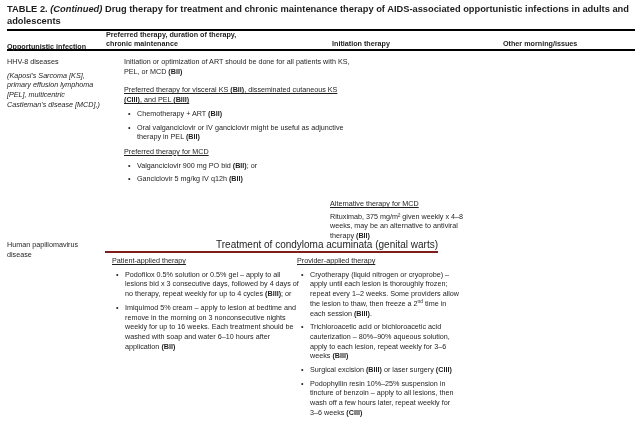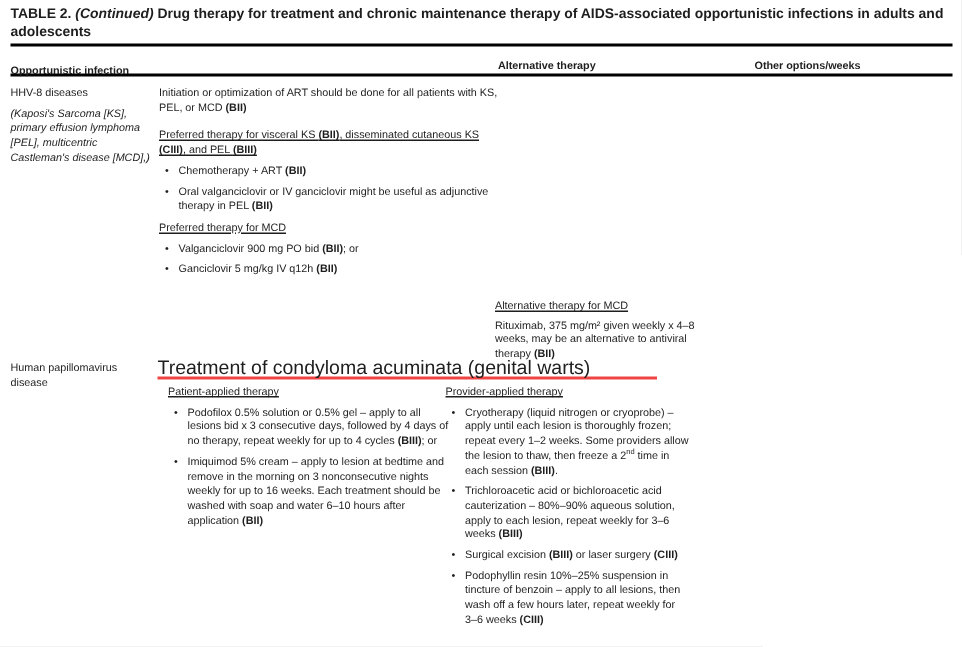--- a/index.html
+++ b/index.html
@@ -23,26 +23,26 @@
   .rule-hdr{left:7px;top:49px;width:628px;}
   .hdr{font-size:7.2px;font-weight:bold;line-height:9.5px;white-space:nowrap;}
   .hdr1{left:7px;top:42px;}
   .hdr2{left:106px;top:29.5px;}
   .hdr3{left:332px;top:39px;}
   .hdr4{left:503px;top:39px;}
   .body-col{font-size:7.2px;line-height:9.7px;}
   .col-infection1{left:7px;top:57px;width:97px;}
   .col-infection2{left:7px;top:240px;width:97px;}
   .detail{font-style:italic;margin-top:4px;}
-  .col-preferred1{left:106px;top:57px;width:226px;}
+  .col-preferred1{left:124px;top:57px;width:226px;}
   .col-alt1{left:330px;top:160px;width:150px;margin-top:39px;}
   .spanhead{
     left:105px;top:240px;width:333px;
-    font-size:13px;line-height:9px;text-align:left;
-    border-bottom:2px solid #ef4444;padding-bottom:2px;
+    font-size:10px;line-height:9px;text-align:right;
+    border-bottom:2px solid #7f1d1d;padding-bottom:2px;
   }
   .col-patient{left:112px;top:256px;width:190px;}
   .col-provider{left:297px;top:256px;width:162px;}
   .col-other{left:478px;top:256px;width:161px;}
   .subhead{text-decoration:underline;}
   p{margin:0;}
   .mb9{margin-bottom:9px;}
   .mb8{margin-bottom:8px;}
   .mt20{margin-top:5px;}
   .mt3{margin-top:3px;}
@@ -57,22 +57,26 @@
 <div class="page">
 
   <div class="abs title">
     <span>TABLE 2. </span><span class="cont">(Continued)</span><span> Drug therapy for treatment and chronic maintenance therapy of AIDS-associated opportunistic infections in adults and adolescents</span>
   </div>
 
   <div class="abs rule rule-top"></div>
   <div class="abs rule rule-hdr"></div>
 
   <div class="abs hdr hdr1">Opportunistic infection</div>
-  <div class="abs hdr hdr3">Alternative therapy</div>
-  <div class="abs hdr hdr4">Other options/weeks</div>
+  <div class="abs hdr hdr2">
+    <div>Preferred therapy, duration of therapy,</div>
+    <div>chronic maintenance</div>
+  </div>
+  <div class="abs hdr hdr3">Initiation therapy</div>
+  <div class="abs hdr hdr4">Other morning/issues</div>
 
   <div class="abs body-col col-infection1">
     <div>HHV-8 diseases</div>
     <div class="detail">(Kaposi's Sarcoma [KS], primary effusion lymphoma [PEL], multicentric Castleman's disease [MCD],)</div>
   </div>
 
   <div class="abs body-col col-preferred1">
     <p class="rt mb9">Initiation or optimization of ART should be done for all patients with KS, PEL, or MCD <b>(BII)</b></p>
     <div class="subhead rt">Preferred therapy for visceral KS <b>(BII)</b>, disseminated cutaneous KS <b>(CIII)</b>, and PEL <b>(BIII)</b></div>
     <div class="bullet">

